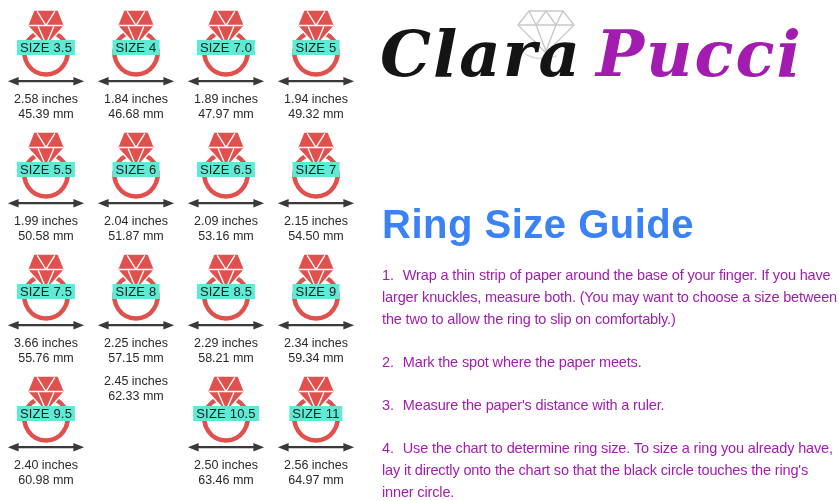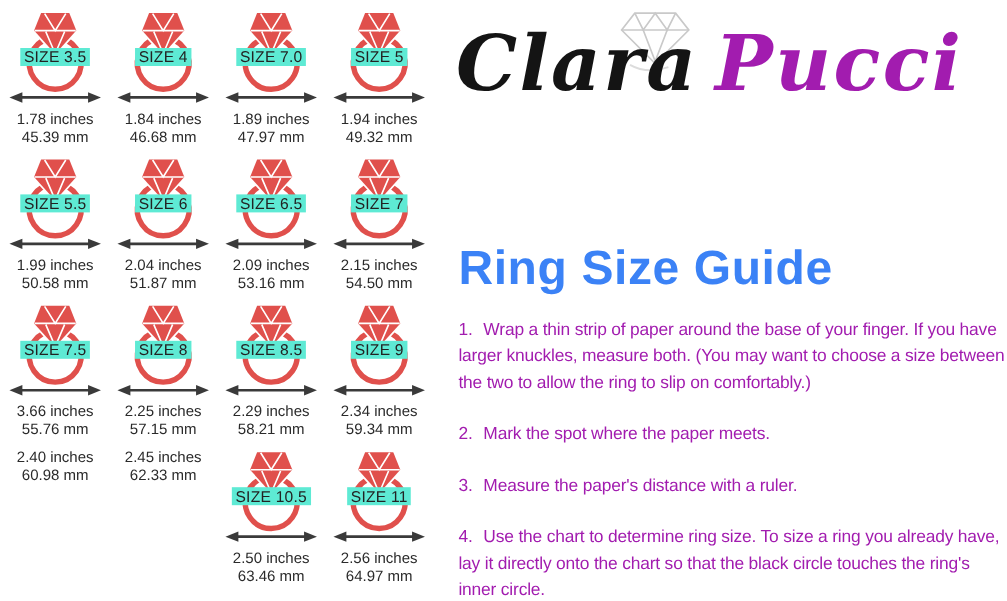--- a/index.html
+++ b/index.html
@@ -79,21 +79,21 @@
 <div class="size-grid">
 
   <div class="cell">
     <div class="fig">
       <svg>
           <use href="#ring-sym"></use>
         </svg>
       <div class="size-label">SIZE 3.5</div>
     </div>
     <div class="meas">
-      <div>1.78 inches</div>
+      <div>2.58 inches</div>
       <div>45.39 mm</div>
     </div>
   </div>
 
   <div class="cell">
     <div class="fig">
       <svg>
           <use href="#ring-sym"></use>
         </svg>
       <div class="size-label">SIZE 4</div>
@@ -228,20 +228,26 @@
         </svg>
       <div class="size-label">SIZE 9</div>
     </div>
     <div class="meas">
       <div>2.34 inches</div>
       <div>59.34 mm</div>
     </div>
   </div>
 
   <div class="cell">
+    <div class="fig">
+      <svg>
+          <use href="#ring-sym"></use>
+        </svg>
+      <div class="size-label">SIZE 9.5</div>
+    </div>
     <div class="meas">
       <div>2.40 inches</div>
       <div>60.98 mm</div>
     </div>
   </div>
 
   <div class="cell">
     <div class="meas">
       <div>2.45 inches</div>
       <div>62.33 mm</div>

